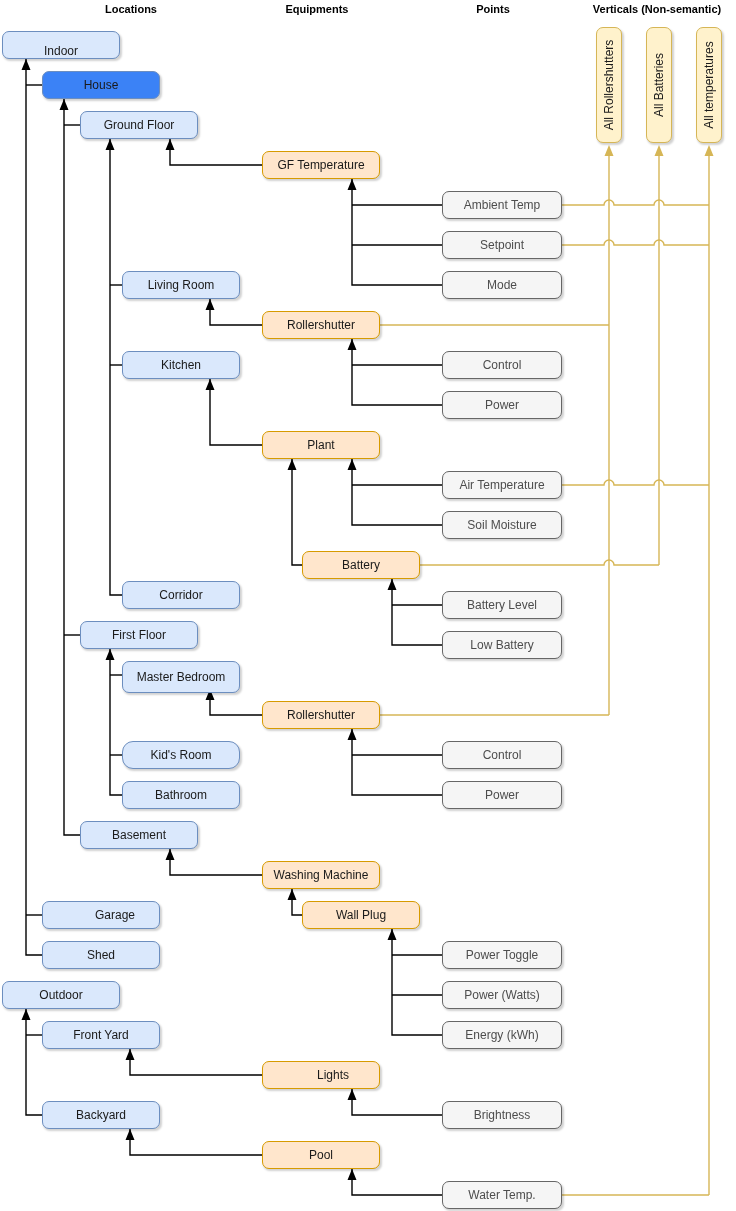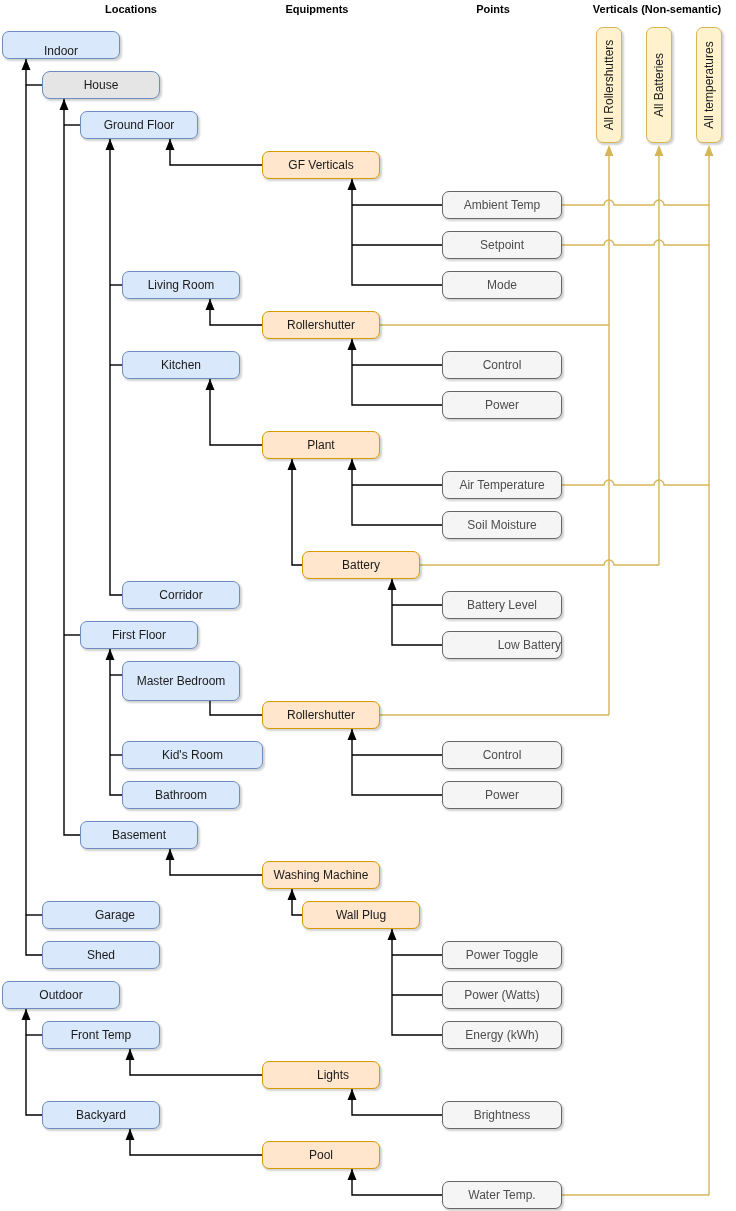--- a/index.html
+++ b/index.html
@@ -107,67 +107,67 @@
 
   <div class="hdr" style="left:131px">Locations</div>
   <div class="hdr" style="left:317px">Equipments</div>
   <div class="hdr" style="left:493px">Points</div>
   <div class="hdr" style="left:657px">Verticals (Non-semantic)</div>
 
   <div id="node-layer">
       <div class="node location" style="left: 2px; top: 31px; width: 118px; height: 28px; background: rgb(218, 232, 252); border-color: rgb(108, 142, 191); align-items: flex-end;">
         <span>Indoor</span>
       </div>
-      <div class="node location" style="left: 42px; top: 71px; width: 118px; height: 28px; background: #e5e5e5; border-color: rgb(108, 142, 191); border-radius: 8px;">
+      <div class="node location" style="left: 42px; top: 71px; width: 118px; height: 28px; background: #3b82f6; border-color: rgb(108, 142, 191);">
         <span>House</span>
       </div>
       <div class="node location" style="left: 80px; top: 111px; width: 118px; height: 28px; background: rgb(218, 232, 252); border-color: rgb(108, 142, 191);">
         <span>Ground Floor</span>
       </div>
       <div class="node location" style="left: 122px; top: 271px; width: 118px; height: 28px; background: rgb(218, 232, 252); border-color: rgb(108, 142, 191);">
         <span>Living Room</span>
       </div>
       <div class="node location" style="left: 122px; top: 351px; width: 118px; height: 28px; background: rgb(218, 232, 252); border-color: rgb(108, 142, 191);">
         <span>Kitchen</span>
       </div>
       <div class="node location" style="left: 122px; top: 581px; width: 118px; height: 28px; background: rgb(218, 232, 252); border-color: rgb(108, 142, 191);">
         <span>Corridor</span>
       </div>
       <div class="node location" style="left: 80px; top: 621px; width: 118px; height: 28px; background: rgb(218, 232, 252); border-color: rgb(108, 142, 191);">
         <span>First Floor</span>
       </div>
-      <div class="node location" style="left: 122px; top: 661px; width: 118px; height: 40px; background: rgb(218, 232, 252); border-color: rgb(108, 142, 191);">
+      <div class="node location" style="left: 122px; top: 661px; width: 118px; height: 32px; background: rgb(218, 232, 252); border-color: rgb(108, 142, 191);">
         <span>Master Bedroom</span>
       </div>
-      <div class="node location" style="left: 122px; top: 741px; width: 141px; height: 28px; background: rgb(218, 232, 252); border-color: rgb(108, 142, 191);">
+      <div class="node location" style="left: 122px; top: 741px; width: 118px; height: 28px; background: rgb(218, 232, 252); border-color: rgb(108, 142, 191); border-radius: 11px;">
         <span>Kid's Room</span>
       </div>
       <div class="node location" style="left: 122px; top: 781px; width: 118px; height: 28px; background: rgb(218, 232, 252); border-color: rgb(108, 142, 191);">
         <span>Bathroom</span>
       </div>
       <div class="node location" style="left: 80px; top: 821px; width: 118px; height: 28px; background: rgb(218, 232, 252); border-color: rgb(108, 142, 191);">
         <span>Basement</span>
       </div>
       <div class="node location" style="left: 42px; top: 901px; width: 118px; height: 28px; background: rgb(218, 232, 252); border-color: rgb(108, 142, 191); padding-left: 28px;">
         <span>Garage</span>
       </div>
       <div class="node location" style="left: 42px; top: 941px; width: 118px; height: 28px; background: rgb(218, 232, 252); border-color: rgb(108, 142, 191);">
         <span>Shed</span>
       </div>
       <div class="node location" style="left: 2px; top: 981px; width: 118px; height: 28px; background: rgb(218, 232, 252); border-color: rgb(108, 142, 191);">
         <span>Outdoor</span>
       </div>
       <div class="node location" style="left: 42px; top: 1021px; width: 118px; height: 28px; background: rgb(218, 232, 252); border-color: rgb(108, 142, 191);">
-        <span>Front Temp</span>
+        <span>Front Yard</span>
       </div>
       <div class="node location" style="left: 42px; top: 1101px; width: 118px; height: 28px; background: rgb(218, 232, 252); border-color: rgb(108, 142, 191);">
         <span>Backyard</span>
       </div>
       <div class="node equipment" style="left: 262px; top: 151px; width: 118px; height: 28px; background: rgb(255, 230, 204); border-color: rgb(215, 155, 0);">
-        <span>GF Verticals</span>
+        <span>GF Temperature</span>
       </div>
       <div class="node equipment" style="left: 262px; top: 311px; width: 118px; height: 28px; background: rgb(255, 230, 204); border-color: rgb(215, 155, 0);">
         <span>Rollershutter</span>
       </div>
       <div class="node equipment" style="left: 262px; top: 431px; width: 118px; height: 28px; background: rgb(255, 230, 204); border-color: rgb(215, 155, 0);">
         <span>Plant</span>
       </div>
       <div class="node equipment" style="left: 302px; top: 551px; width: 118px; height: 28px; background: rgb(255, 230, 204); border-color: rgb(215, 155, 0);">
         <span>Battery</span>
       </div>
@@ -203,21 +203,21 @@
       </div>
       <div class="node point" style="left: 442px; top: 471px; width: 120px; height: 28px; background: rgb(245, 245, 245); border-color: rgb(102, 102, 102);">
         <span>Air Temperature</span>
       </div>
       <div class="node point" style="left: 442px; top: 511px; width: 120px; height: 28px; background: rgb(245, 245, 245); border-color: rgb(102, 102, 102);">
         <span>Soil Moisture</span>
       </div>
       <div class="node point" style="left: 442px; top: 591px; width: 120px; height: 28px; background: rgb(245, 245, 245); border-color: rgb(102, 102, 102);">
         <span>Battery Level</span>
       </div>
-      <div class="node point" style="left: 442px; top: 631px; width: 120px; height: 28px; background: rgb(245, 245, 245); border-color: rgb(102, 102, 102); justify-content: flex-end;">
+      <div class="node point" style="left: 442px; top: 631px; width: 120px; height: 28px; background: rgb(245, 245, 245); border-color: rgb(102, 102, 102);">
         <span>Low Battery</span>
       </div>
       <div class="node point" style="left: 442px; top: 741px; width: 120px; height: 28px; background: rgb(245, 245, 245); border-color: rgb(102, 102, 102);">
         <span>Control</span>
       </div>
       <div class="node point" style="left: 442px; top: 781px; width: 120px; height: 28px; background: rgb(245, 245, 245); border-color: rgb(102, 102, 102);">
         <span>Power</span>
       </div>
       <div class="node point" style="left: 442px; top: 941px; width: 120px; height: 28px; background: rgb(245, 245, 245); border-color: rgb(102, 102, 102);">
         <span>Power Toggle</span>

